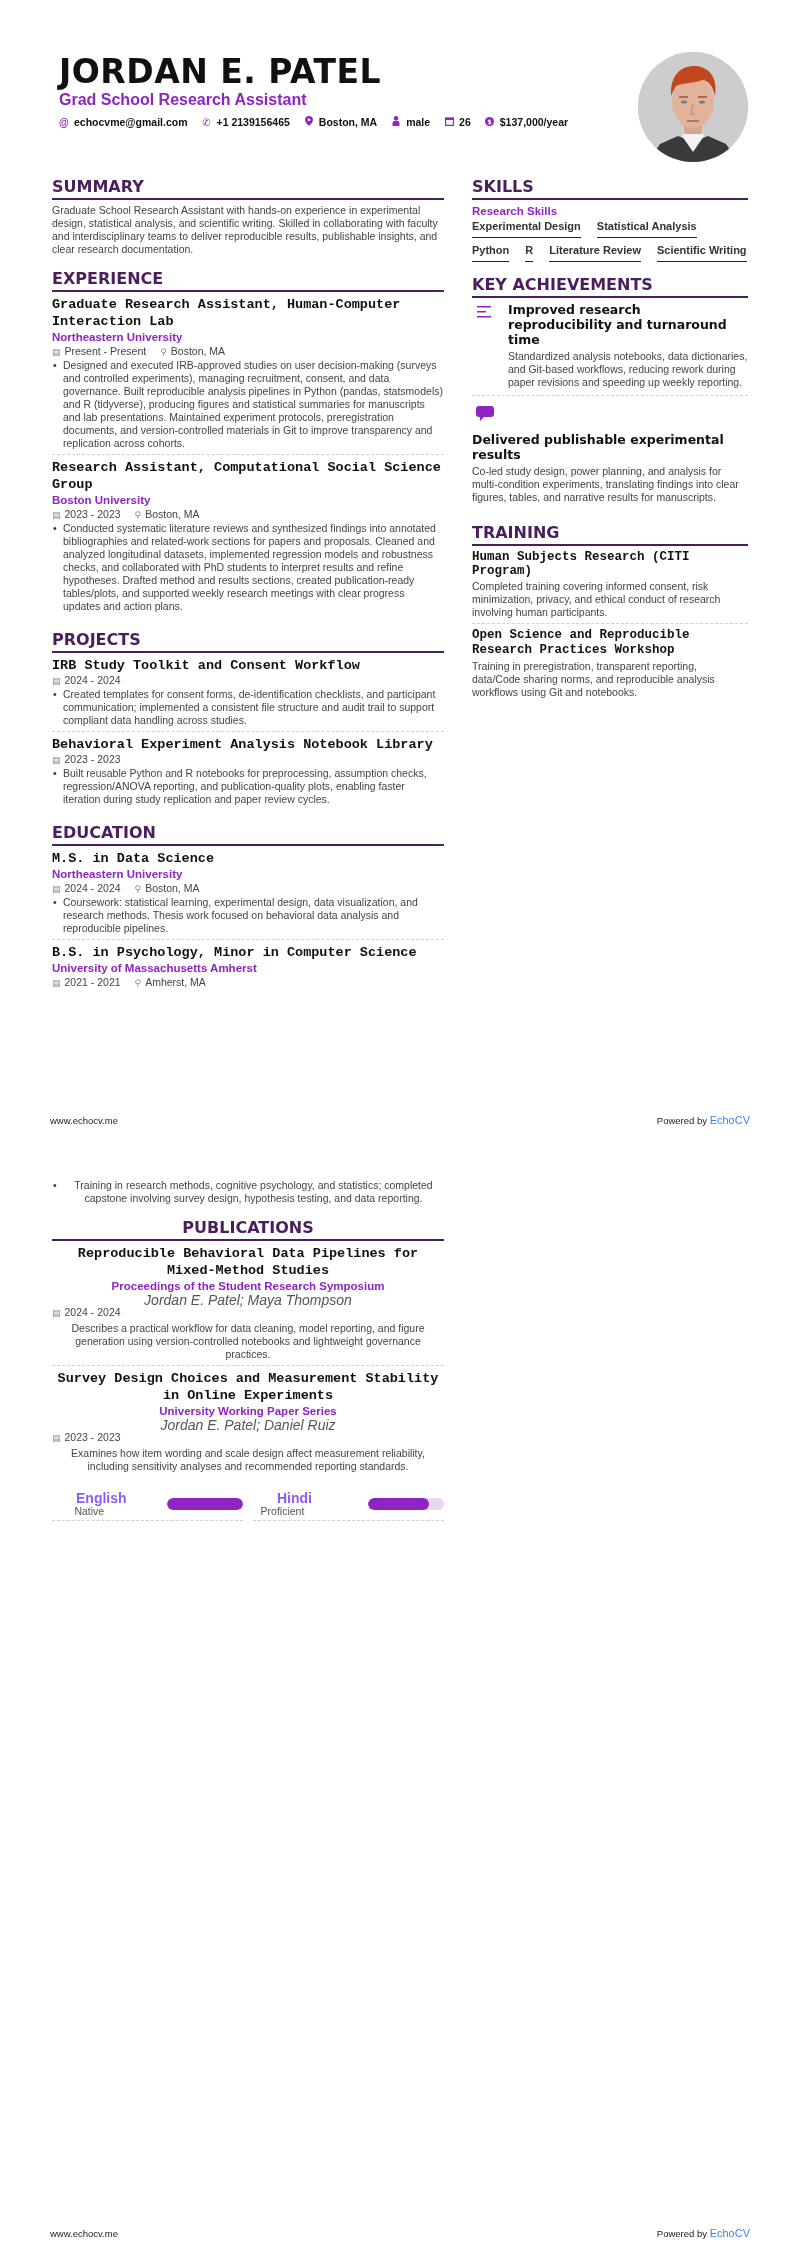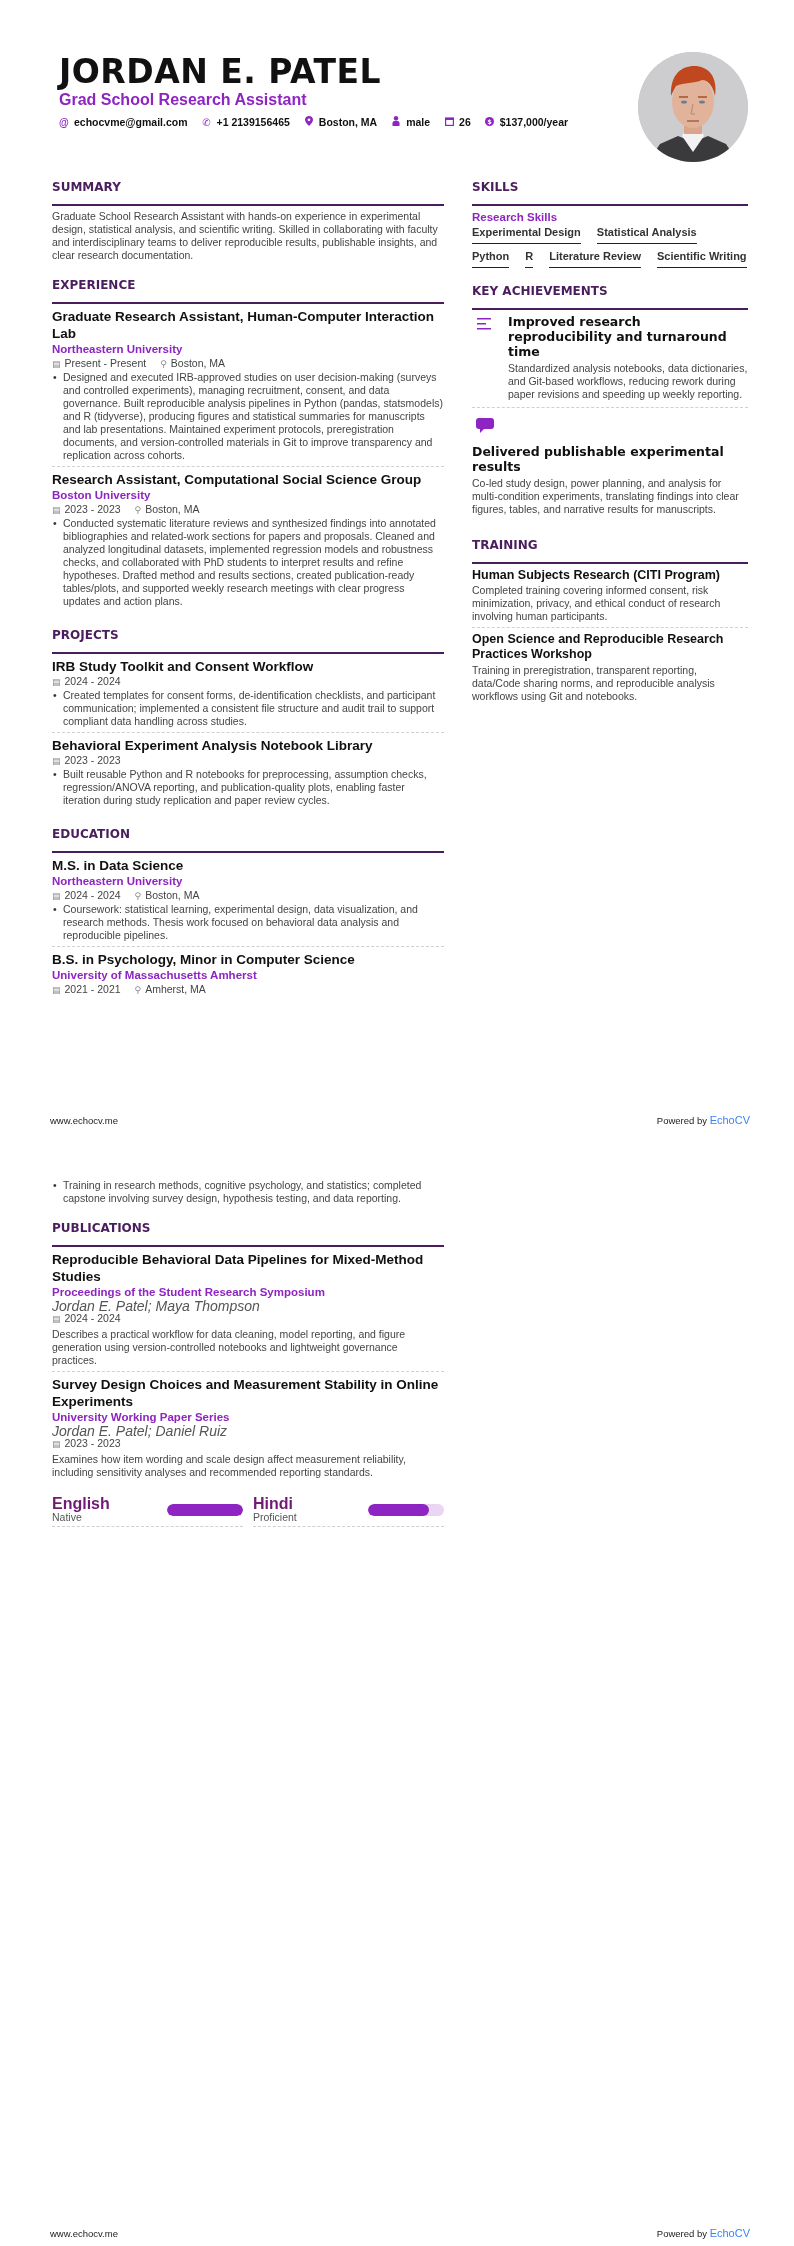--- a/index.html
+++ b/index.html
@@ -14,26 +14,26 @@
   .name { font-size: 33px; font-weight: bold; color: #111; letter-spacing: 0.5px; line-height: 36px; font-family: "DejaVu Sans", sans-serif; }
   .title { font-size: 16px; color: #8e24c2; font-weight: bold; margin-top: 0px; line-height: 20px; font-family: Liberation Sans, sans-serif; }
   .contacts { display: flex; gap: 14px; margin-top: 6px; font-size: 10.5px; font-weight: bold; color: #111; align-items: center; }
   .contact { display: flex; align-items: center; gap: 5px; }
   .cicon { color: #8e24c2; font-size: 10px; width: 10px; text-align: center; display: inline-block; }
   .avatar { position: absolute; left: 638px; top: 52px; width: 110px; height: 110px; border-radius: 50%; background: #cfcfcf; overflow: hidden; }
 
   
   .colL { position: absolute; left: 52px; width: 392px; }
   .colR { position: absolute; left: 472px; width: 276px; }
-  .sec-title { font-size: 12px; font-weight: bold; color: #4a1e5c; font-family: "DejaVu Sans", sans-serif; line-height: 18px; padding-bottom: 8px; border-bottom: 2.5px solid #4a1e5c; margin-bottom: 4px; }
+  .sec-title { font-size: 16px; font-weight: bold; color: #4a1e5c; font-family: "DejaVu Sans", sans-serif; line-height: 18px; padding-bottom: 2px; border-bottom: 2.5px solid #4a1e5c; margin-bottom: 4px; }
   .section { margin-bottom: 14px; }
   .para { font-size: 10.5px; color: #444; line-height: 13px; }
   .item { padding-bottom: 4px; margin-bottom: 4px; border-bottom: 1px dashed #d0d0d0; }
   .item:last-child { border-bottom: none; }
-  .item-title { font-size: 13.5px; font-weight: bold; color: #111; line-height: 17px; font-family: Liberation Sans, sans-serif; }
+  .item-title { font-size: 13.5px; font-weight: bold; color: #111; line-height: 17px; font-family: Liberation Mono, monospace; }
   .item-sub { font-size: 11.5px; font-weight: bold; color: #8e24c2; line-height: 15px; }
   .meta { font-size: 10.5px; color: #444; display: flex; gap: 14px; line-height: 13px; }
   .meta span.ic { color: #888; margin-right: 4px; font-size: 9px; }
   ul.bul { list-style: none; }
   ul.bul li { font-size: 10.5px; color: #444; line-height: 13px; padding-left: 11px; position: relative; }
   ul.bul li::before { content: "•"; position: absolute; left: 1px; top: 0; color: #333; }
   .authors { font-size: 14px; color: #555; font-style: italic; line-height: 12px; }
 
   
   .skill-cat { font-size: 11.5px; font-weight: bold; color: #8e24c2; line-height: 14px; margin-bottom: 2px; }
@@ -43,21 +43,21 @@
   
   .ach { display: flex; gap: 10px; padding-bottom: 6px; margin-bottom: 6px; border-bottom: 1px dashed #d0d0d0; }
   .ach:last-child { border-bottom: none; flex-direction: column; }
   .ach-icon { width: 26px; flex: none; display: flex; justify-content: center; padding-top: 4px; }
   .ach-title { font-size: 12.5px; font-weight: bold; color: #111; line-height: 15px; font-family: "DejaVu Sans", sans-serif; }
   .ach-desc { font-size: 10.5px; color: #444; line-height: 13px; margin-top: 3px; }
 
   
   .langs { display: flex; gap: 10px; }
   .lang { flex: 1; display: flex; align-items: center; justify-content: space-between; padding-bottom: 3px; border-bottom: 1px dashed #d0d0d0; }
-  .lang-name { font-size: 16px; font-weight: bold; color: #701a75; line-height: 14px; }
+  .lang-name { font-size: 14px; font-weight: bold; color: #8b5cf6; line-height: 14px; margin-left: 24px; }
   .lang-level { font-size: 10.5px; color: #555; line-height: 12px; }
   .bar { width: 76px; height: 12px; border-radius: 6px; background: #ead6f3; overflow: hidden; }
   .bar-fill { height: 100%; background: #8e24c2; border-radius: 6px; }
 
   .footer { position: absolute; left: 50px; width: 700px; display: flex; justify-content: space-between; align-items: baseline; font-size: 9.5px; color: #222; }
   .footer .brand { font-size: 11px; color: #3b82f6; text-align: center; }
 </style>
 </head>
 <body>
 
@@ -275,21 +275,21 @@
     </div>
   </div>
 
   <div class="footer" style="top:1114px;">
     <span>www.echocv.me</span>
     <span><span>Powered by</span> <span class="brand">EchoCV</span></span>
   </div>
 </div>
 
 <div class="page page2">
-  <div class="colL" style="top:56px;">
+  <div class="colL" style="top:56px;text-align:center;">
 
     <div class="section">
       <ul class="bul">
           <li>Training in research methods, cognitive psychology, and statistics; completed capstone involving survey design, hypothesis testing, and data reporting.</li>
         </ul>
     </div>
 
     <div class="section">
       <div class="sec-title">PUBLICATIONS</div>
 

